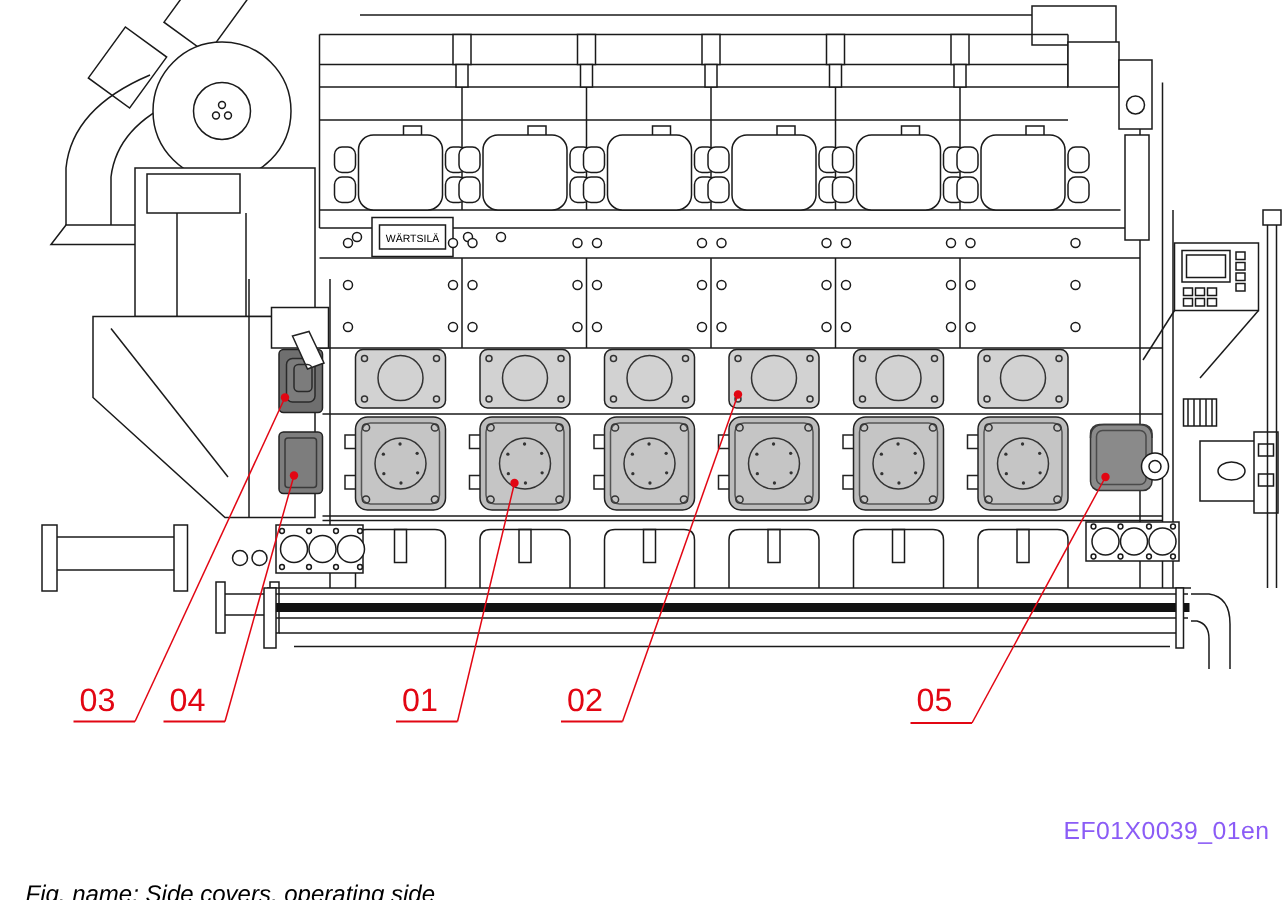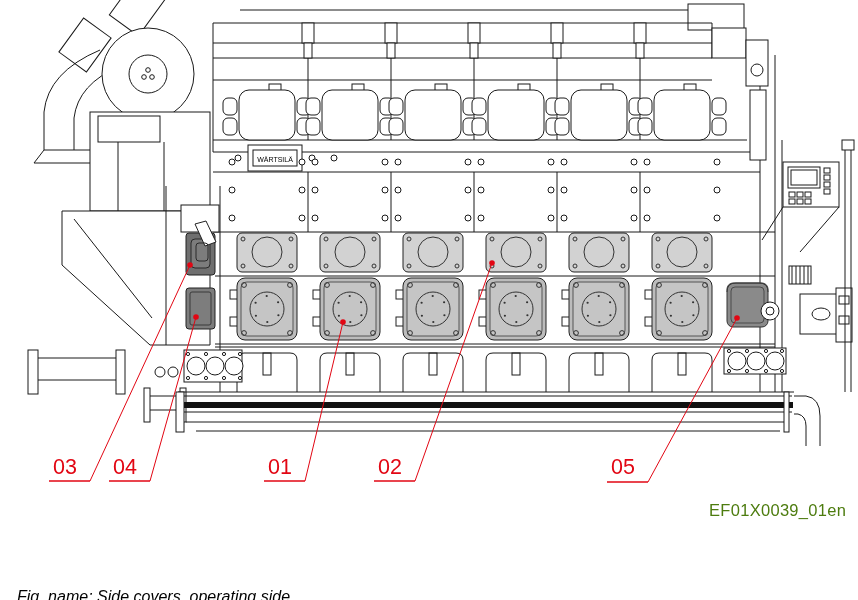--- a/index.html
+++ b/index.html
@@ -491,16 +491,16 @@
         </g>
         <g fill="none">
           <line x1="648" y1="482" x2="737" y2="318" stroke="#e20613" stroke-width="1"></line>
           <line x1="607" y1="482" x2="648" y2="482" stroke="#e20613" stroke-width="1.3"></line>
           <text x="611" y="474" fill="#e20613" font-size="21.5px">05</text>
           <circle cx="737" cy="318" r="2.8" fill="#e20613" stroke="none"></circle>
         </g>
       </g>
 </svg>
 
-<div class="ref-code" style="color: #4d7c0f;">EF01X0039_01en</div>
+<div class="ref-code" style="color: #8b5cf6; margin-top: 44px;">EF01X0039_01en</div>
 <div class="caption">Fig. name: Side covers, operating side</div>
 
 </div>
 
 </body></html>

